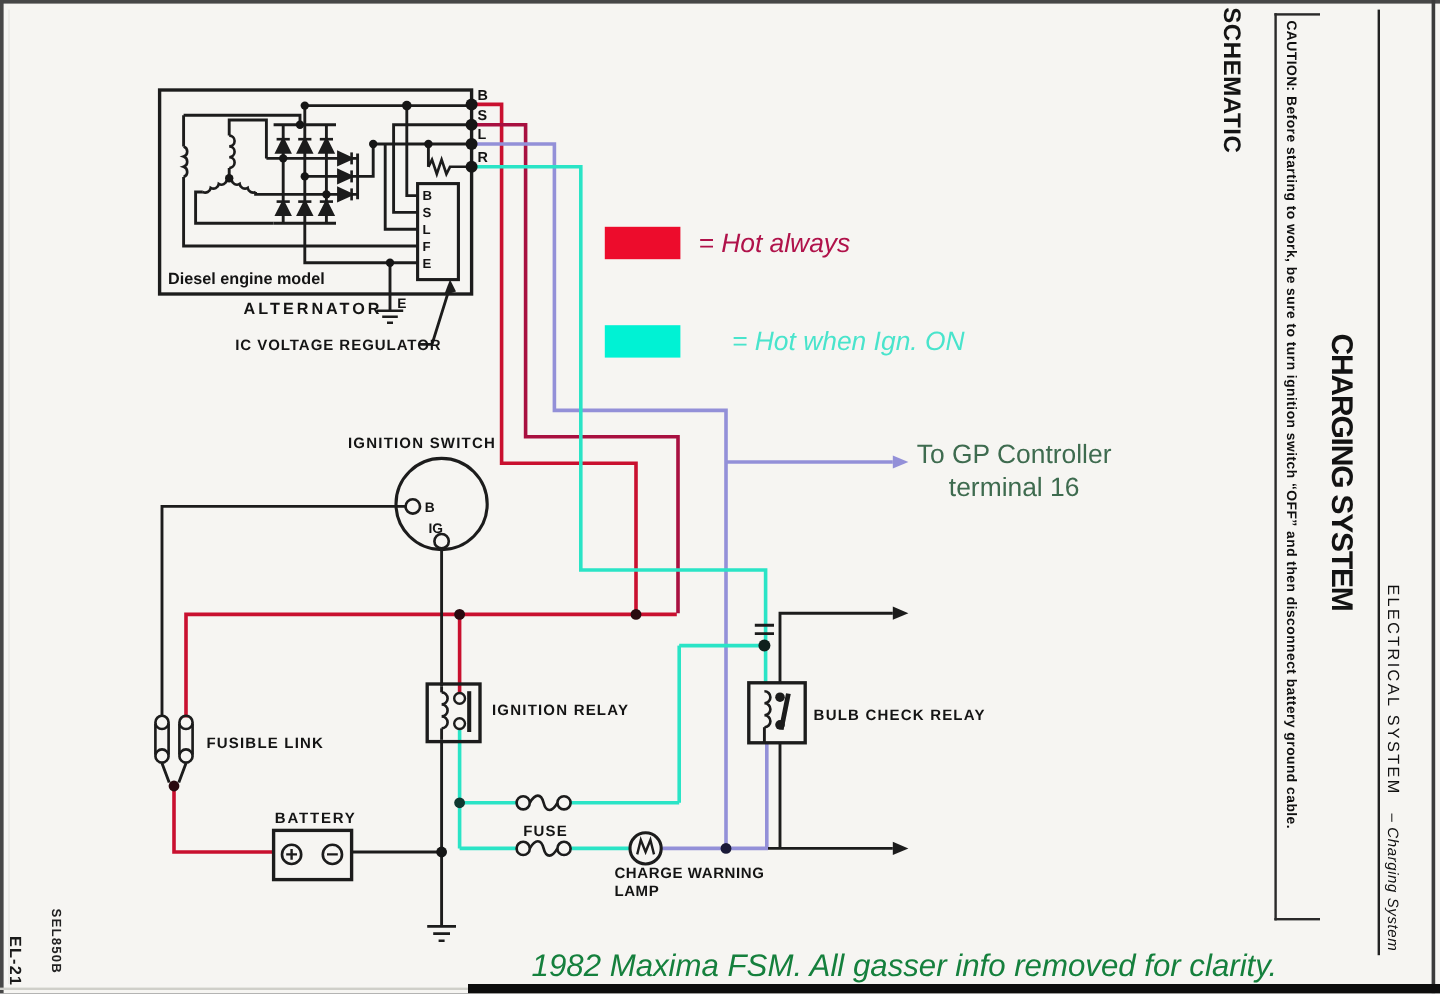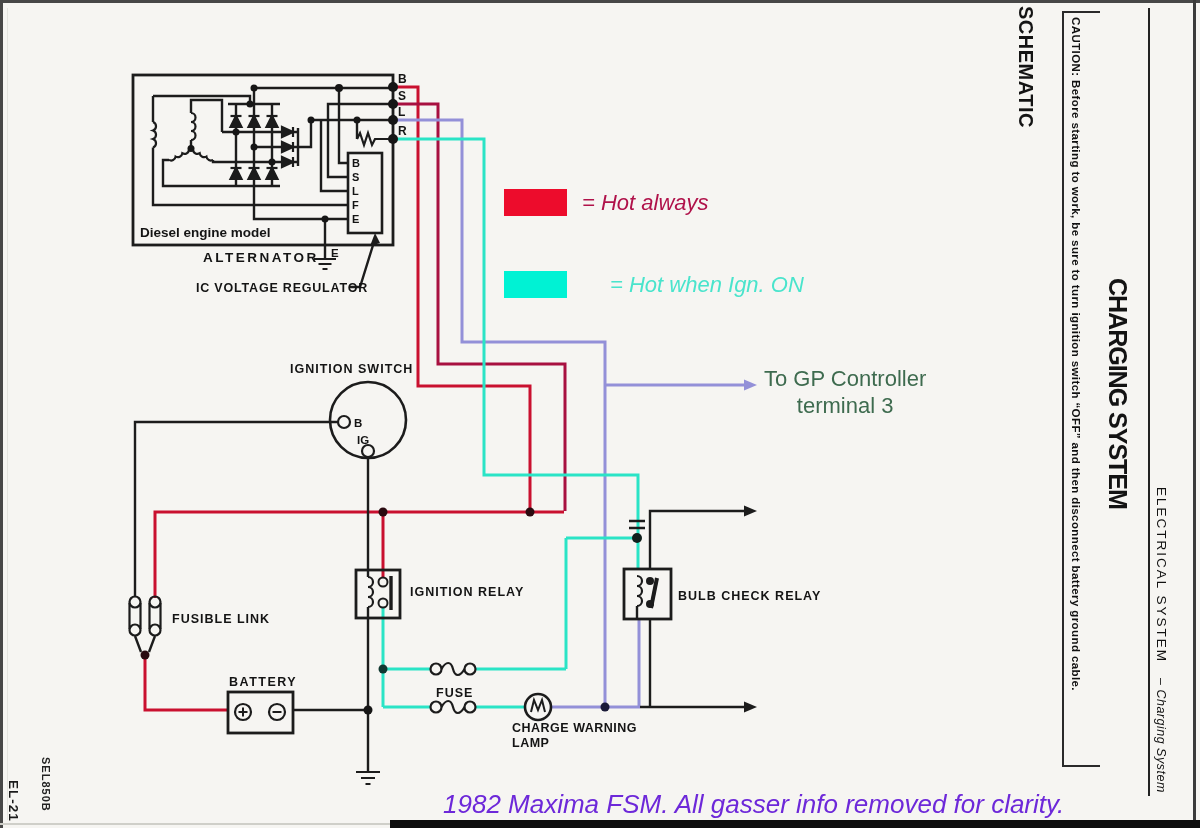--- a/index.html
+++ b/index.html
@@ -244,24 +244,24 @@
     <div class="legend-swatch" style="background: rgb(237, 12, 44);"></div>
     <div class="legend-label" style="color: rgb(176, 18, 74);">= Hot always</div>
   </div>
   <div class="legend-row" style="left:504px;top:271px;gap:28px;">
     <div class="legend-swatch" style="background: rgb(0, 242, 212);"></div>
     <div class="legend-label" style="color: rgb(73, 228, 204);">= Hot when Ign. ON</div>
   </div>
 
   <div class="abs gp-note" style="left: 764px; top: 365px; color: rgb(62, 107, 79); text-align: center;">
     <div>To GP Controller</div>
-    <div>terminal 3</div>
-  </div>
-
-  <div class="abs caption" style="left: 443px; top: 789px; color: #6d28d9;">1982 Maxima FSM.  All gasser info removed for clarity.</div>
+    <div>terminal 16</div>
+  </div>
+
+  <div class="abs caption" style="left: 443px; top: 789px; color: #15803d;">1982 Maxima FSM.  All gasser info removed for clarity.</div>
 
   <div class="abs vtext" style="left:1016px;top:6px;font-size:20px;font-weight:bold;letter-spacing:0.5px;color:#141414;">SCHEMATIC</div>
 
   <div class="abs caution-frame" style="left:1062px;top:11px;width:36px;height:752px;"></div>
   <div class="abs vtext" style="left:1069px;top:17px;font-size:11.5px;font-weight:bold;letter-spacing:0.4px;color:#101010;height:742px;overflow:hidden;">CAUTION:  Before starting to work, be sure to turn ignition switch “OFF” and then disconnect battery ground cable.</div>
 
   <div class="abs vtext" style="left:1105px;top:278px;font-size:25px;font-weight:bold;letter-spacing:-1px;color:#131313;">CHARGING SYSTEM</div>
 
   <div class="abs" style="left:1148px;top:8px;width:2px;height:788px;background:#222;"></div>
 

